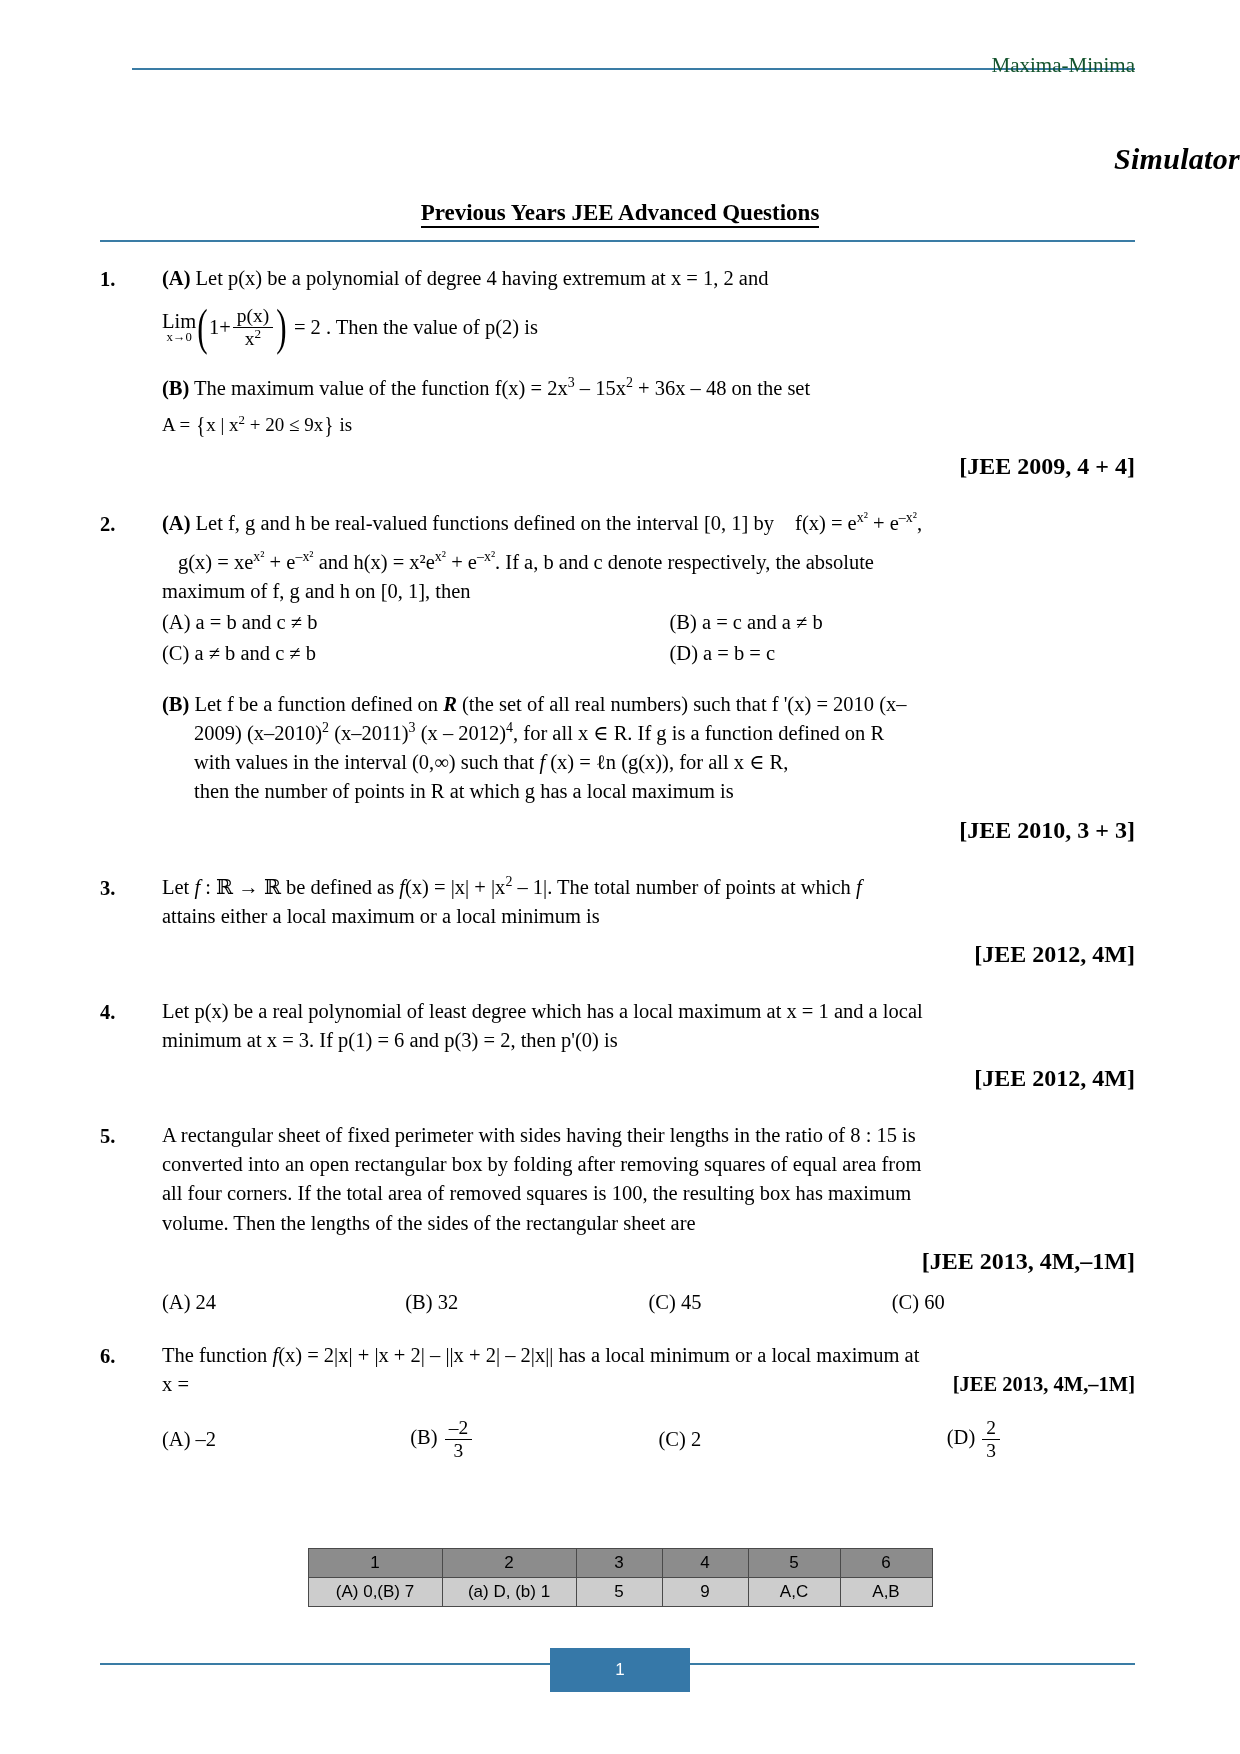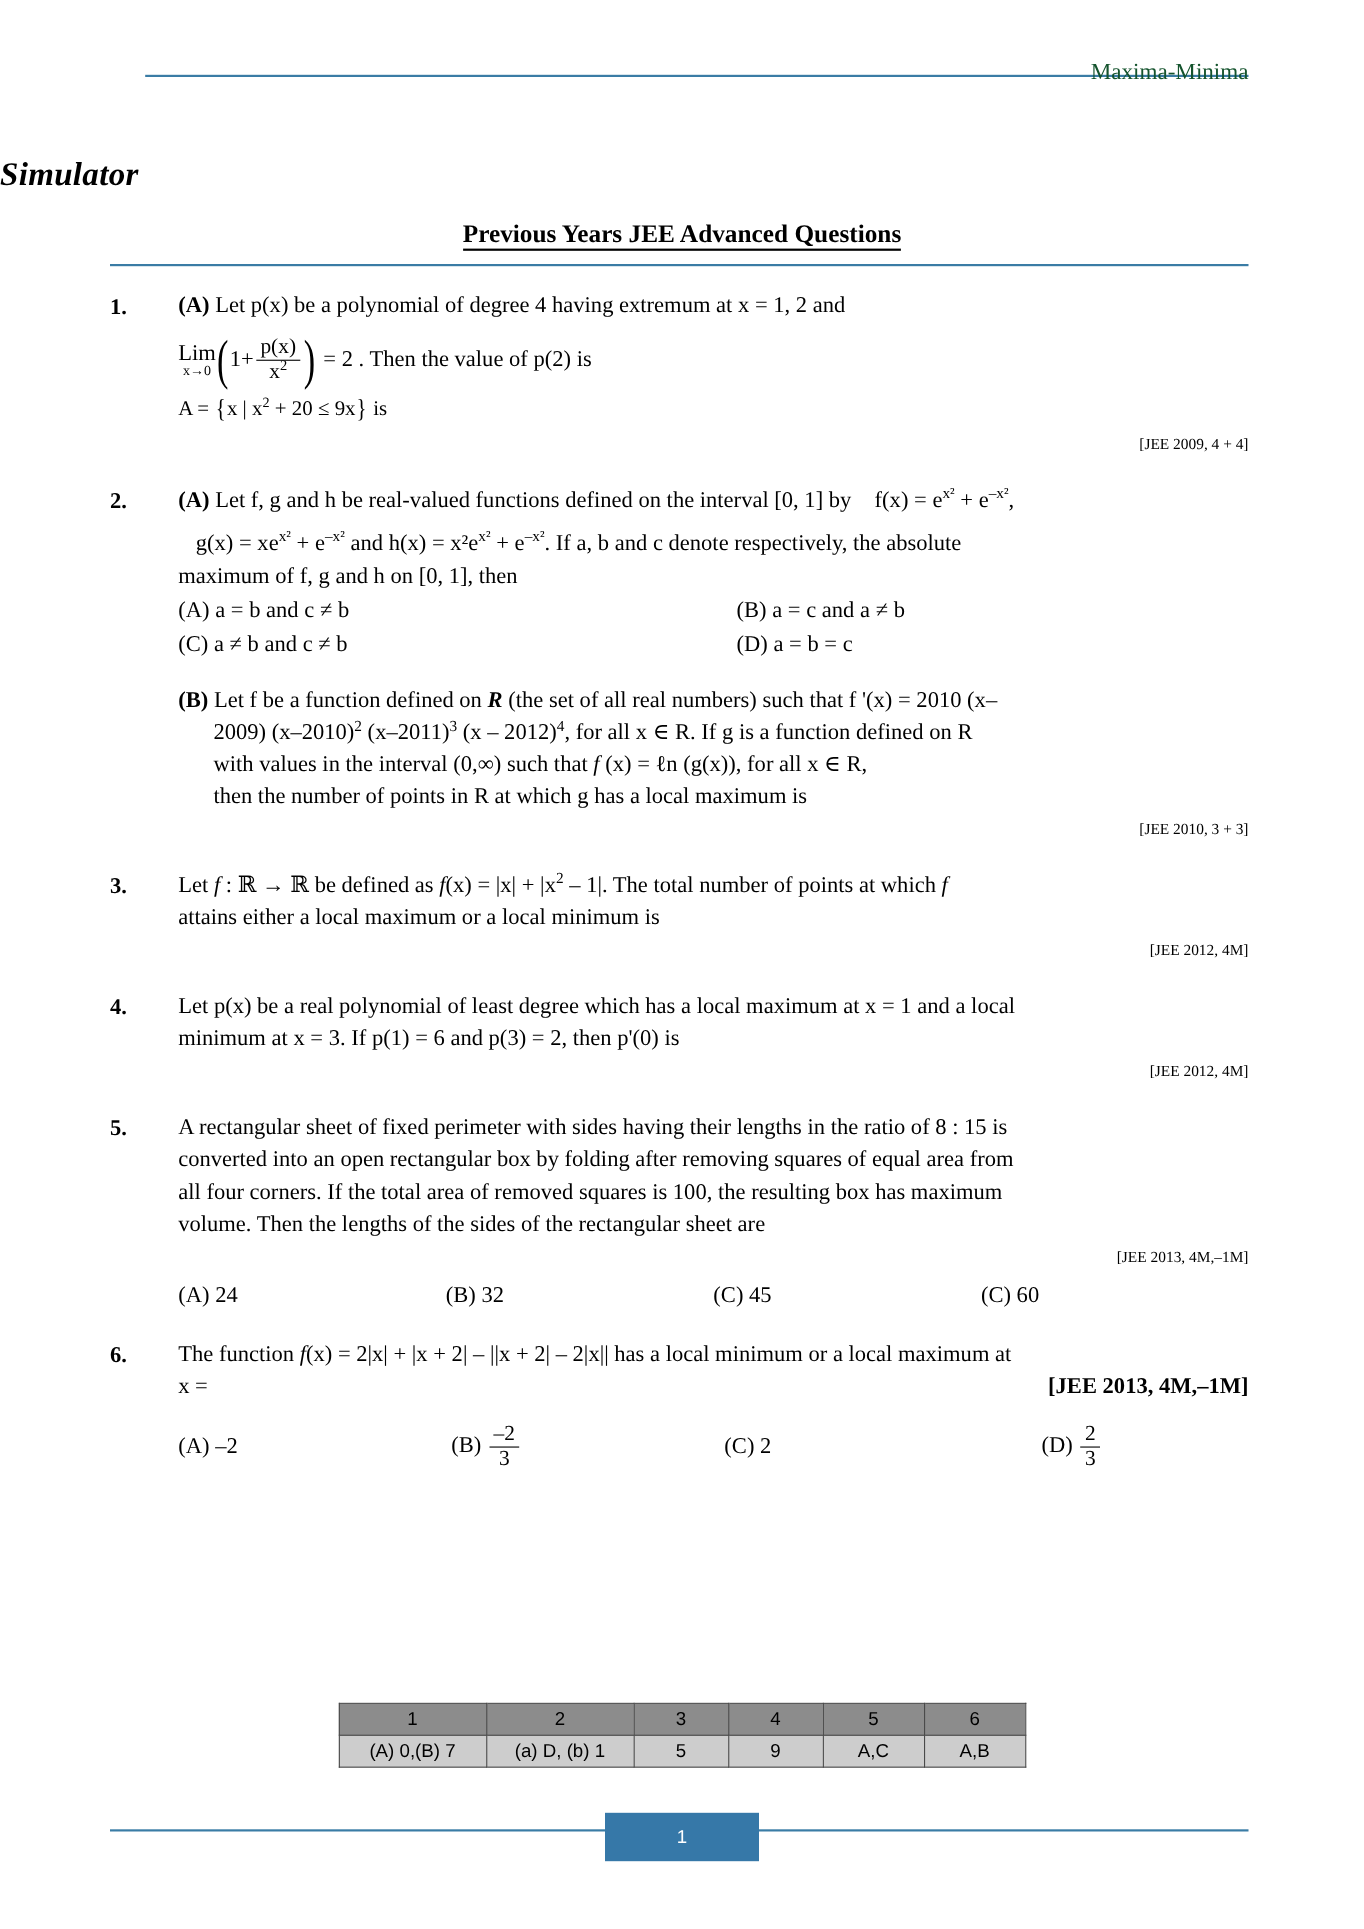--- a/index.html
+++ b/index.html
@@ -52,26 +52,27 @@
     right: 105px;
     top: 53px;
     font-size: 21px;
     font-family: "Liberation Serif", serif;
     color: #14532d;
     white-space: nowrap;
   }
 
   
   .doc-title {
-    text-align: left;
+    text-align: right;
     font-size: 30px;
     font-weight: bold;
     font-style: italic;
     margin-top: 72px;
     letter-spacing: .3px;
+    margin-left: 28px;
   }
   .doc-subtitle {
     text-align: center;
     font-size: 23px;
     font-weight: bold;
     margin-top: 24px;
   }
   .doc-subtitle span { border-bottom: 2px solid #000; padding-bottom: 1px; }
   .title-rule {
     margin: 14px 105px 0 100px;
@@ -94,22 +95,22 @@
     font-weight: bold;
     font-size: 20.5px;
     padding-top: 1px;
   }
   .q-body { flex: 1; }
   .part-label { font-weight: bold; }
   .ind { padding-left: 32px; }
   .ind2 { padding-left: 16px; }
   .src {
     text-align: right;
-    font-weight: normal;
-    font-size: 14px;
+    font-weight: bold;
+    font-size: 24px;
     margin-top: 6px;
   }
   .src-inline {
     text-align: right;
     font-weight: bold;
     font-size: 20.5px;
   }
   .opts {
     display: flex;
     margin-top: 2px;
@@ -240,20 +241,24 @@
             <span class="lsub">x→0</span>
           </span>
           <span class="bigparen">(</span>
           <span>1+</span>
           <span class="frac">
             <span class="num">p(x)</span>
             <span class="den"><span>x</span><sup>2</sup></span>
           </span>
           <span class="bigparen">)</span>
           <span style="margin-left:6px">= 2 . Then the value of p(2) is</span>
+        </div>
+        <div style="margin-top:24px">
+          <span class="part-label">(B)</span>
+          <span>The maximum value of the function f(x) = 2x</span><sup>3</sup><span> – 15x</span><sup>2</sup><span> + 36x – 48 on the  set</span>
         </div>
         <div style="margin-top:6px;font-size:19px">
           <span>A = </span><span class="setbrace">{</span><span>x | x</span><sup>2</sup><span> + 20 ≤ 9x</span><span class="setbrace">}</span><span> is</span>
         </div>
         <div class="src">[JEE 2009, 4 + 4]</div>
       </div>
     </div>
 
     <div class="q" style="margin-top:26px">
       <div class="q-num">2.</div>

